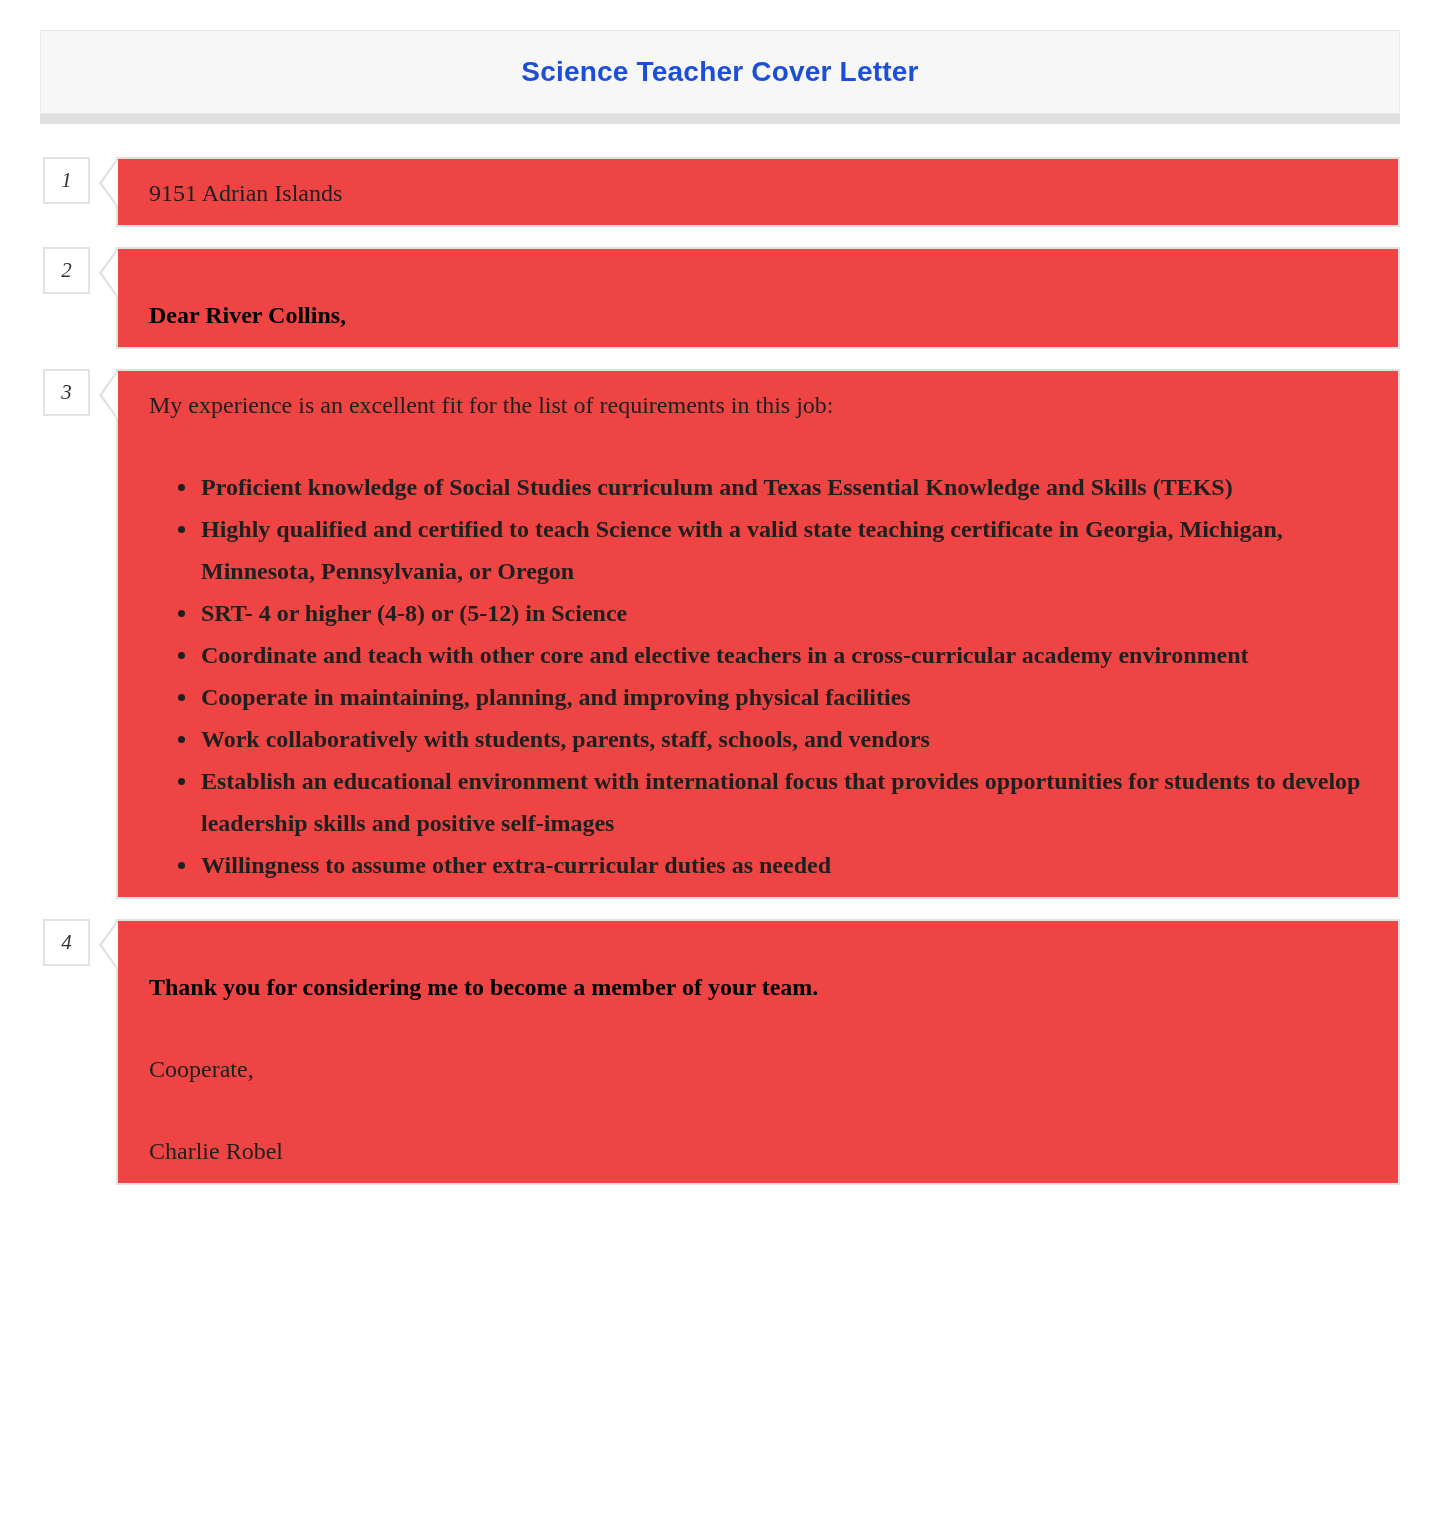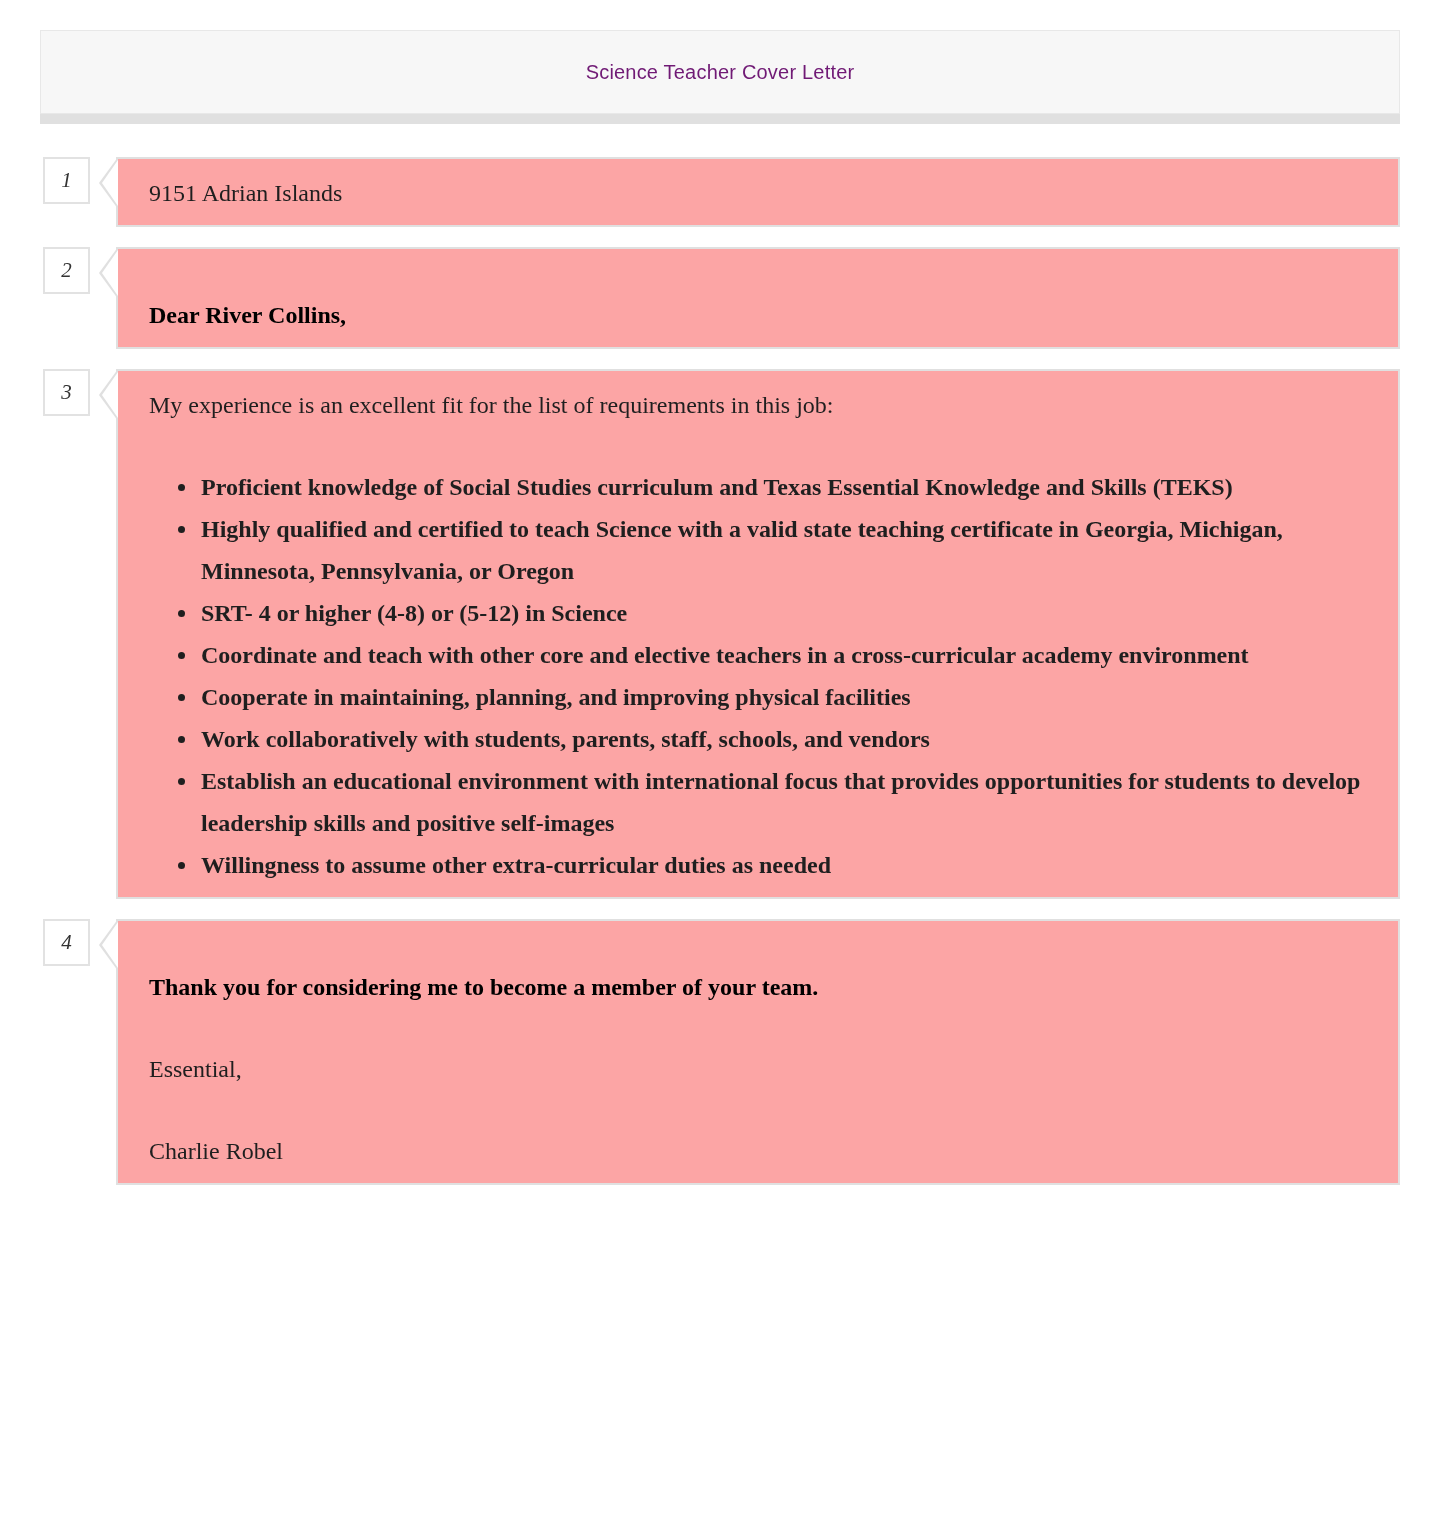--- a/index.html
+++ b/index.html
@@ -17,23 +17,23 @@
   .header-bar {
     height: 84px;
     background: #f7f7f7;
     border: 1px solid #e8e8e8;
     display: flex;
     align-items: center;
     justify-content: center;
   }
   .header-title {
     font-family: "Liberation Sans", sans-serif;
-    font-weight: normal;
-    font-size: 20px;
-    color: #701a75;
+    font-weight: bold;
+    font-size: 28px;
+    color: #1d4ed8;
     letter-spacing: 0.2px;
   }
   .header-strip {
     height: 10px;
     background: #e0e0e0;
   }
 
   
   .sections { margin: 33px 40px 0 40px; }
   .section {
@@ -52,21 +52,21 @@
     align-items: center;
     justify-content: center;
     font-style: italic;
     font-size: 21px;
     color: #333333;
   }
   .bubble {
     position: relative;
     flex: 1;
     margin-left: 26px;
-    background: #fca5a5;
+    background: #ef4444;
     border: 2px solid #e0e0e0;
     padding: 13px 31px 11px 31px;
     font-size: 24px;
     line-height: 42px;
   }
   
   .bubble::before {
     content: "";
     position: absolute;
     left: -19px;
@@ -146,18 +146,18 @@
       </ul>
     </div>
   </div>
 
   <div class="section">
     <div class="badge">
       <span>4</span>
     </div>
     <div class="bubble">
       <p class="bold-line">Thank you for considering me to become a member of your team.</p>
-      <p>Essential,</p>
+      <p>Cooperate,</p>
       <p>Charlie Robel</p>
     </div>
   </div>
 
 </div>
 
 </body></html>

